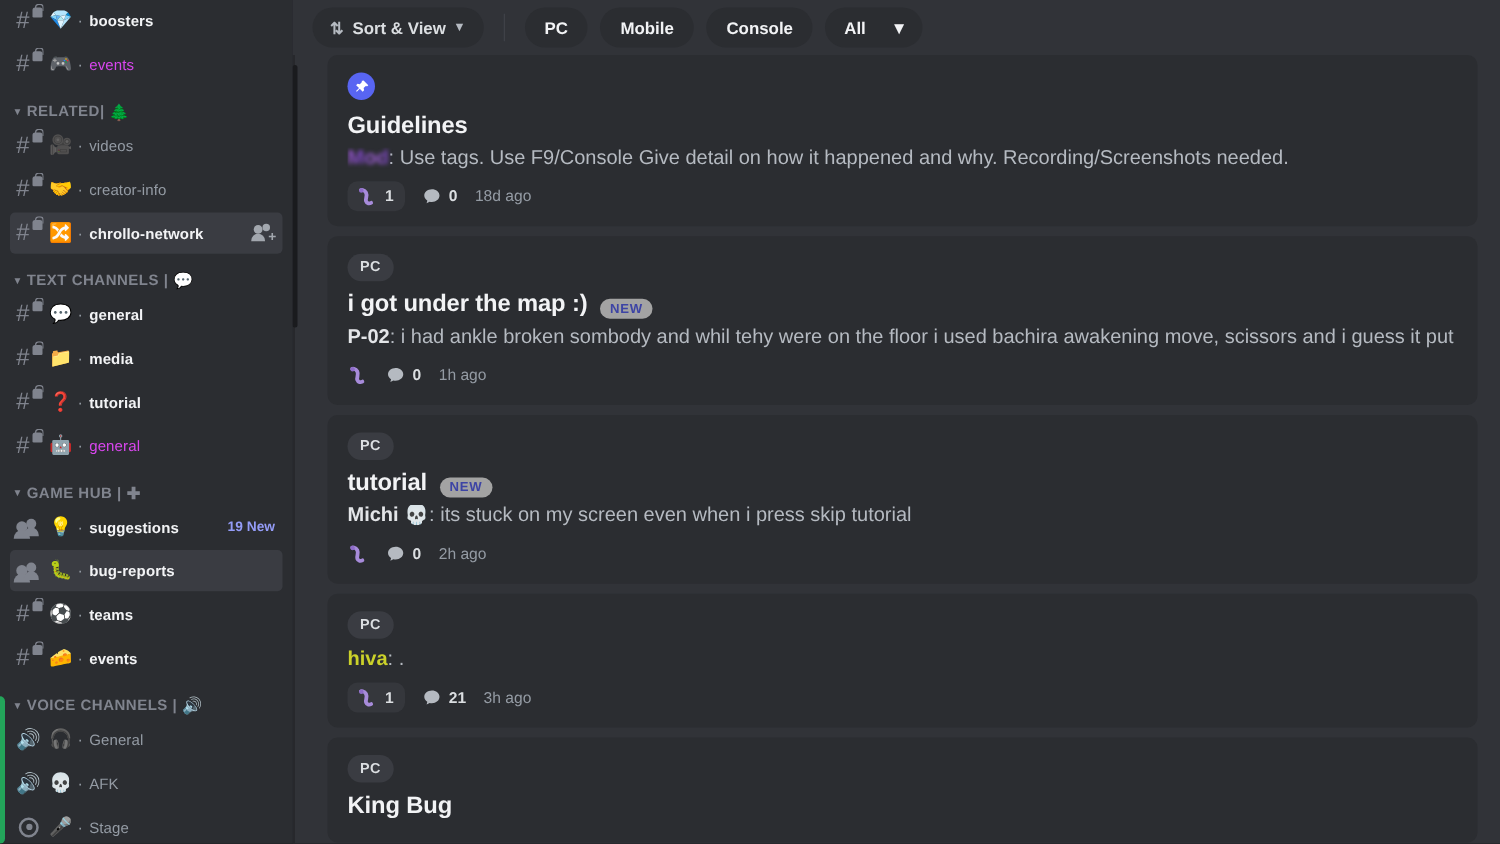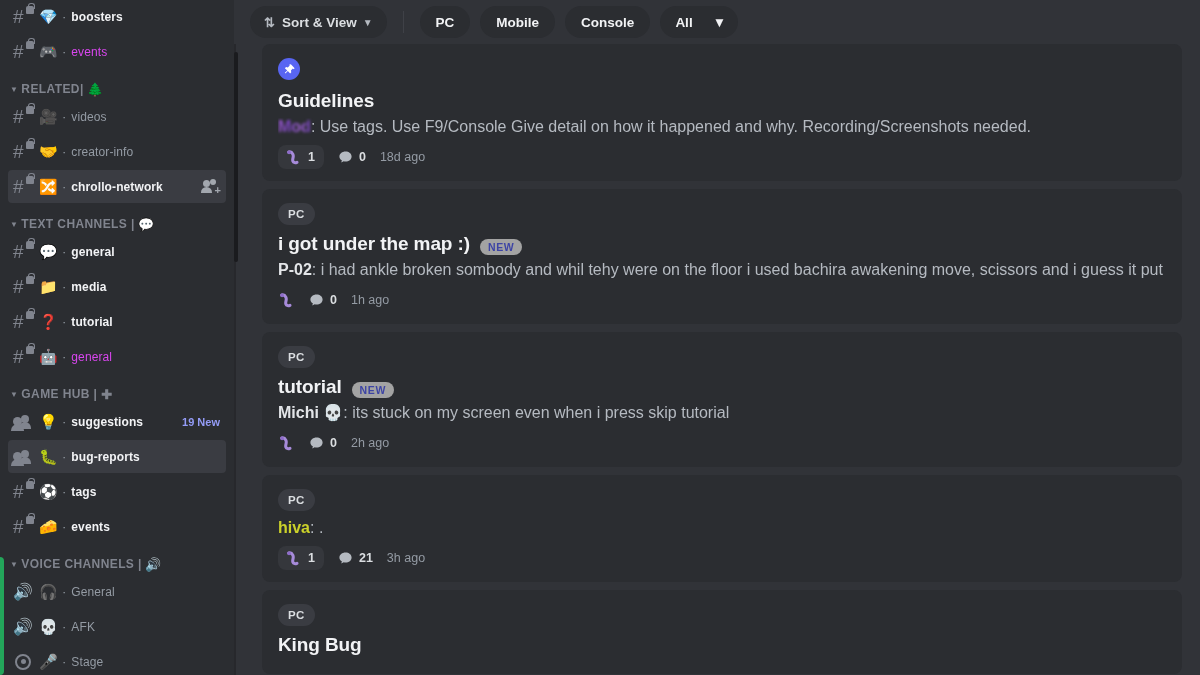--- a/index.html
+++ b/index.html
@@ -372,21 +372,21 @@
           <span class="dot">·</span>
           <span class="cname">bug-reports</span>
           <span class="trail"></span>
         </div>
         <div class="chan unread">
           <span class="glyph">
             <span class="hashlock"><span class="h">#</span><span class="lk"></span></span>
           </span>
           <span class="emoji">⚽</span>
           <span class="dot">·</span>
-          <span class="cname">tags</span>
+          <span class="cname">teams</span>
           <span class="trail"></span>
         </div>
         <div class="chan unread">
           <span class="glyph">
             <span class="hashlock"><span class="h">#</span><span class="lk"></span></span>
           </span>
           <span class="emoji">🧀</span>
           <span class="dot">·</span>
           <span class="cname">events</span>
           <span class="trail"></span>

